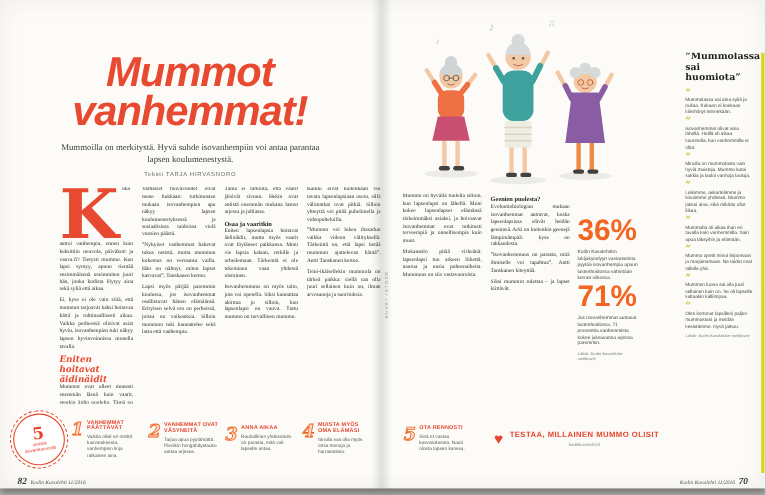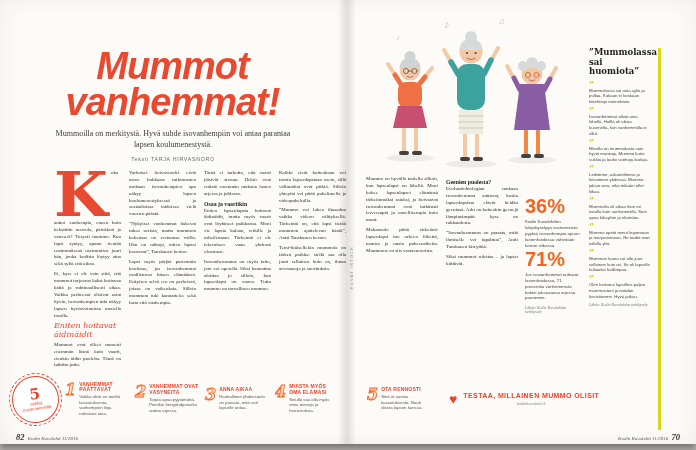--- a/index.html
+++ b/index.html
@@ -17,21 +17,21 @@
               font-size:8px; line-height:1.35; color:#3c3c3c; }
   .byline { position:absolute; left:48px; top:156px; width:250px; text-align:center;
             font-size:5.3px; letter-spacing:.7px; color:#666; font-family:"Liberation Sans", sans-serif; }
 
   .body-cols { position:absolute; left:54px; top:170px; width:292px; height:197px;
                display:flex; gap:8px; overflow:hidden; }
   .body-cols .col { flex:1 1 0; overflow:hidden; }
   .body-cols p, .rcols p { font-size:5px; line-height:1.38; color:#2d2d2d; text-align:justify; margin-bottom:3px; }
   .dropcap { float:left; font-family:"DejaVu Serif", serif; font-size:62px; line-height:50px;
              color:#e84a31; padding-right:3px; font-weight:700; }
-  .sub-red { font-family:"DejaVu Serif", serif; color:#e84a31; font-style:italic; font-weight:400;
+  .sub-red { font-family:"DejaVu Serif", serif; color:#e84a31; font-style:italic; font-weight:700;
              font-size:8px; line-height:1.08; margin:3px 0 2px; }
   .sub-bold { font-weight:700; font-size:5.8px; margin:3px 0 1px; color:#1d1d1d; }
 
   
   .tips { position:absolute; left:8px; top:369px; width:612px; height:60px;
           display:flex; align-items:center; gap:6px; font-family:"Liberation Sans", sans-serif; }
   .stamp { flex:0 0 auto; width:47px; height:47px; border-radius:50%; background:#fff;
            border:1.5px solid #e8452f; outline:1.5px dashed #e8452f; outline-offset:2px;
            display:flex; flex-direction:column; align-items:center; justify-content:center;
            color:#e8452f; transform:rotate(-8deg); margin-left:4px; }
@@ -55,26 +55,26 @@
 
   
   .illustration { position:absolute; left:356px; top:10px; width:230px; height:162px; }
   .photo-credit { position:absolute; left:349px; top:246px; writing-mode:vertical-rl; transform:rotate(180deg);
                   font-size:4px; letter-spacing:1.2px; color:#9b9a97; font-family:"Liberation Sans", sans-serif; }
   .rcols { position:absolute; left:366px; top:176px; width:152px; height:168px;
            display:flex; gap:8px; overflow:hidden; }
   .rcols .col { flex:1 1 0; overflow:hidden; }
 
   .stats { position:absolute; left:525px; top:196px; width:57px; font-family:"Liberation Sans", sans-serif; }
-  .stat-val { font-size:20px; font-weight:700; color:#f26522; line-height:1; margin-bottom:3px; }
+  .stat-val { font-size:27px; font-weight:700; color:#f26522; line-height:1; margin-bottom:3px; }
   .stat-text { font-size:4.4px; line-height:1.35; color:#444; }
   .stat2 { margin-top:0; }
   .stat-src { font-size:3.9px; font-style:italic; color:#777; margin-top:5px; font-family:"Liberation Serif", serif; }
 
-  .sidebar { position:absolute; left:589px; top:48px; width:72px; height:382px;
+  .sidebar { position:absolute; left:623px; top:48px; width:72px; height:382px;
              border-right:3px solid #d9d61d; padding-right:6px; overflow:hidden; }
   .sb-title { font-family:"DejaVu Serif", serif; font-size:8.5px; font-weight:700; line-height:1.12;
               color:#1d1d1d; margin-bottom:5px; }
   .quote { margin-bottom:3.5px; }
   .qmark { display:block; font-family:"DejaVu Serif", serif; font-size:9px; font-weight:700;
            color:#c3cc26; line-height:6px; }
   .qtext { display:block; font-size:4.3px; line-height:1.3; color:#444; font-family:"Liberation Sans", sans-serif; }
   .sb-src { font-size:3.9px; font-style:italic; color:#777; margin-top:4px; }
 </style>
 </head>

